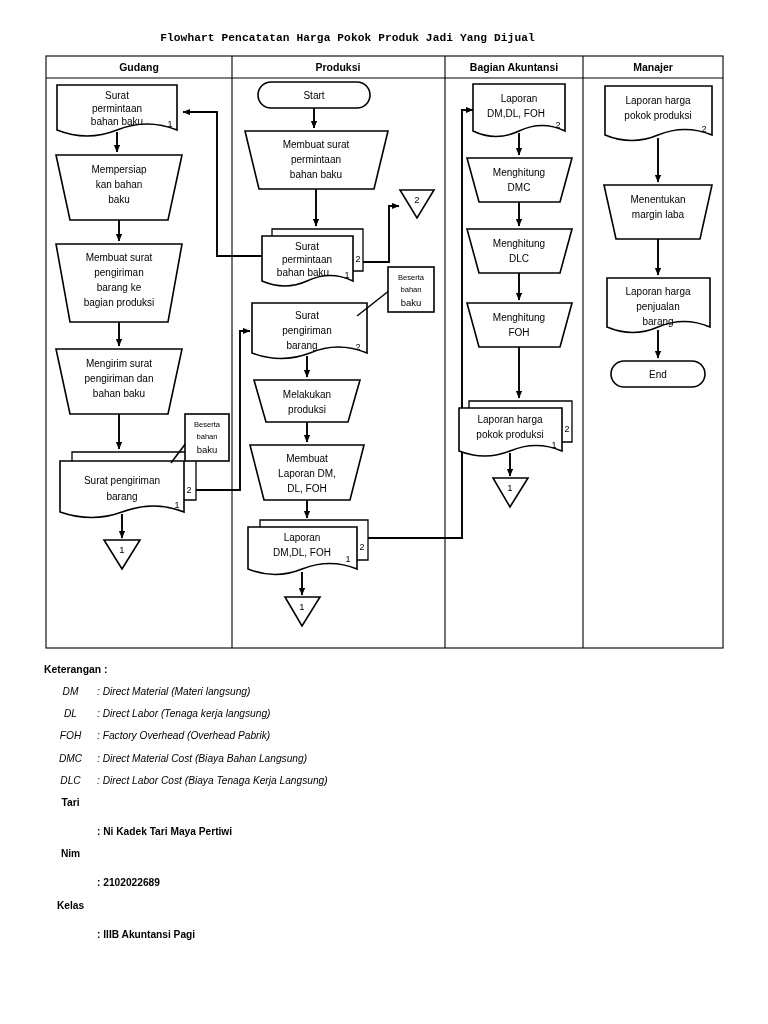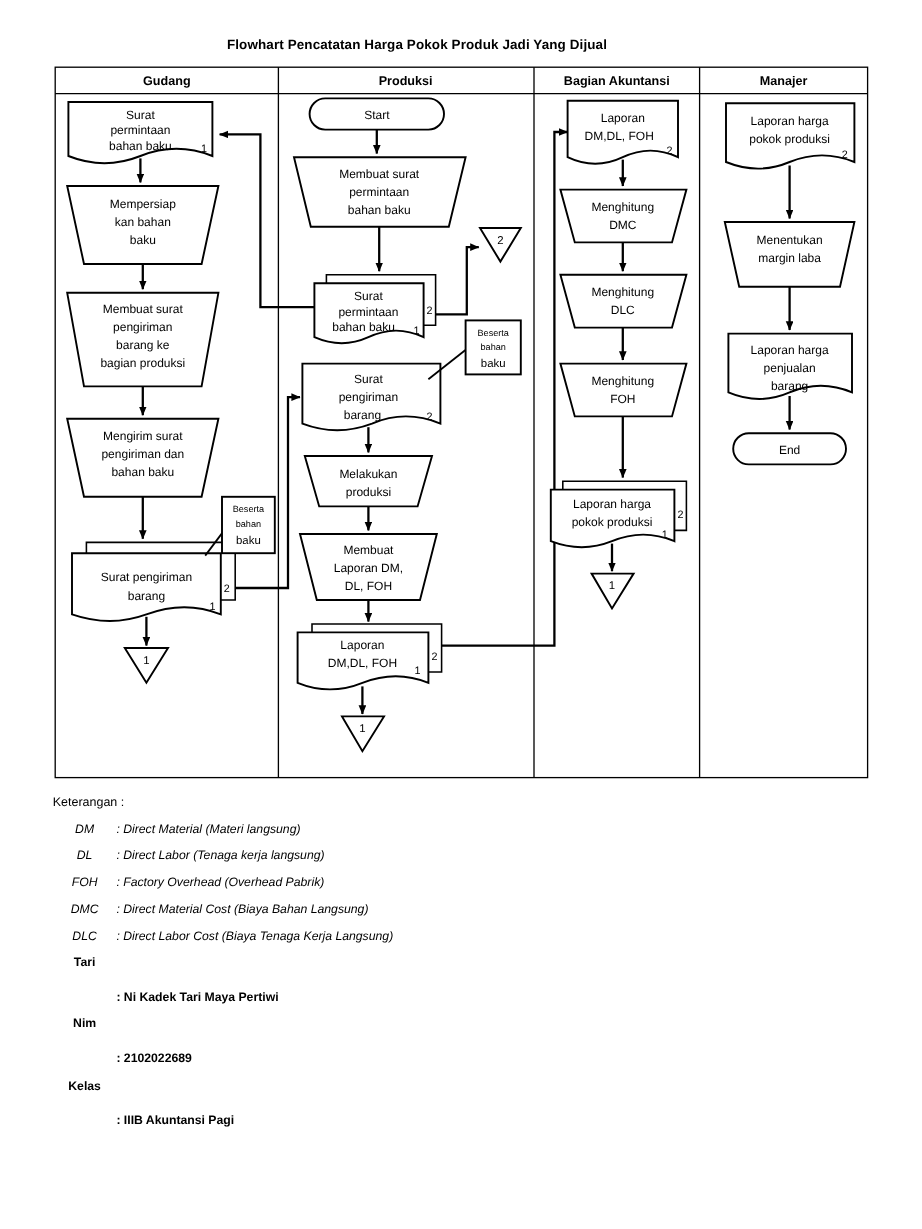--- a/index.html
+++ b/index.html
@@ -1,41 +1,41 @@
 <!DOCTYPE html>
 <html><head>
 <meta charset="utf-8">
 <style>
   html,body{margin:0;padding:0;background:#ffffff;}
   body{width:768px;height:1024px;position:relative;
        font-family:"Liberation Sans","DejaVu Sans",sans-serif;color:#000;}
   #page{position:absolute;left:0;top:0;width:768px;height:1024px;overflow:hidden;}
   #title{position:absolute;left:0;top:32px;width:695px;text-align:center;
-         font-size:11.2px;font-weight:bold;letter-spacing:0.1px;}
+         font-size:11.2px;font-weight:bold;letter-spacing:0.1px;font-family:Liberation Mono, monospace;}
   #flowsvg{position:absolute;left:0;top:0;width:768px;height:660px;}
   .shape-text{font-family:"Liberation Sans","DejaVu Sans",sans-serif;font-size:10px;
               text-anchor:middle;fill:#000;}
   .hdr-text{font-family:"Liberation Sans","DejaVu Sans",sans-serif;font-size:10.5px;
             font-weight:bold;text-anchor:middle;fill:#000;}
   .copy-num{font-family:"Liberation Sans","DejaVu Sans",sans-serif;font-size:9px;
             text-anchor:middle;fill:#000;}
   .note-text{font-family:"Liberation Sans","DejaVu Sans",sans-serif;font-size:7.6px;
              text-anchor:middle;fill:#000;}
   .note-text-big{font-family:"Liberation Sans","DejaVu Sans",sans-serif;font-size:9.5px;
              text-anchor:middle;fill:#000;}
   .conn-num{font-family:"Liberation Sans","DejaVu Sans",sans-serif;font-size:9.5px;
             text-anchor:middle;fill:#000;}
   .st{fill:#ffffff;stroke:#000000;stroke-width:1.6;}
   .st-thin{fill:#ffffff;stroke:#000000;stroke-width:1.3;}
   .lane{fill:none;stroke:#000000;stroke-width:1.1;}
   .ln{stroke:#000000;stroke-width:1.9;fill:none;}
   .ln-thin{stroke:#000000;stroke-width:1.5;fill:none;}
 
   #legend{position:absolute;left:44px;top:664px;width:500px;}
-  .leg-title{font-size:10.4px;font-weight:normal;margin-bottom:11px;}
+  .leg-title{font-size:10.4px;font-weight:bold;margin-bottom:11px;}
   .leg-row{display:flex;margin-bottom:11px;font-size:10.2px;line-height:1.1;text-align:center;}
   .leg-key{width:53px;flex:0 0 53px;font-style:italic;}
   .leg-val{font-style:italic;}
   .leg-row.bold .leg-key{font-style:normal;font-weight:bold;}
   .leg-row.bold .leg-val{font-style:normal;font-weight:bold;margin-top:29px;}
 </style>
 </head>
 <body>
 
 <div id="page">

